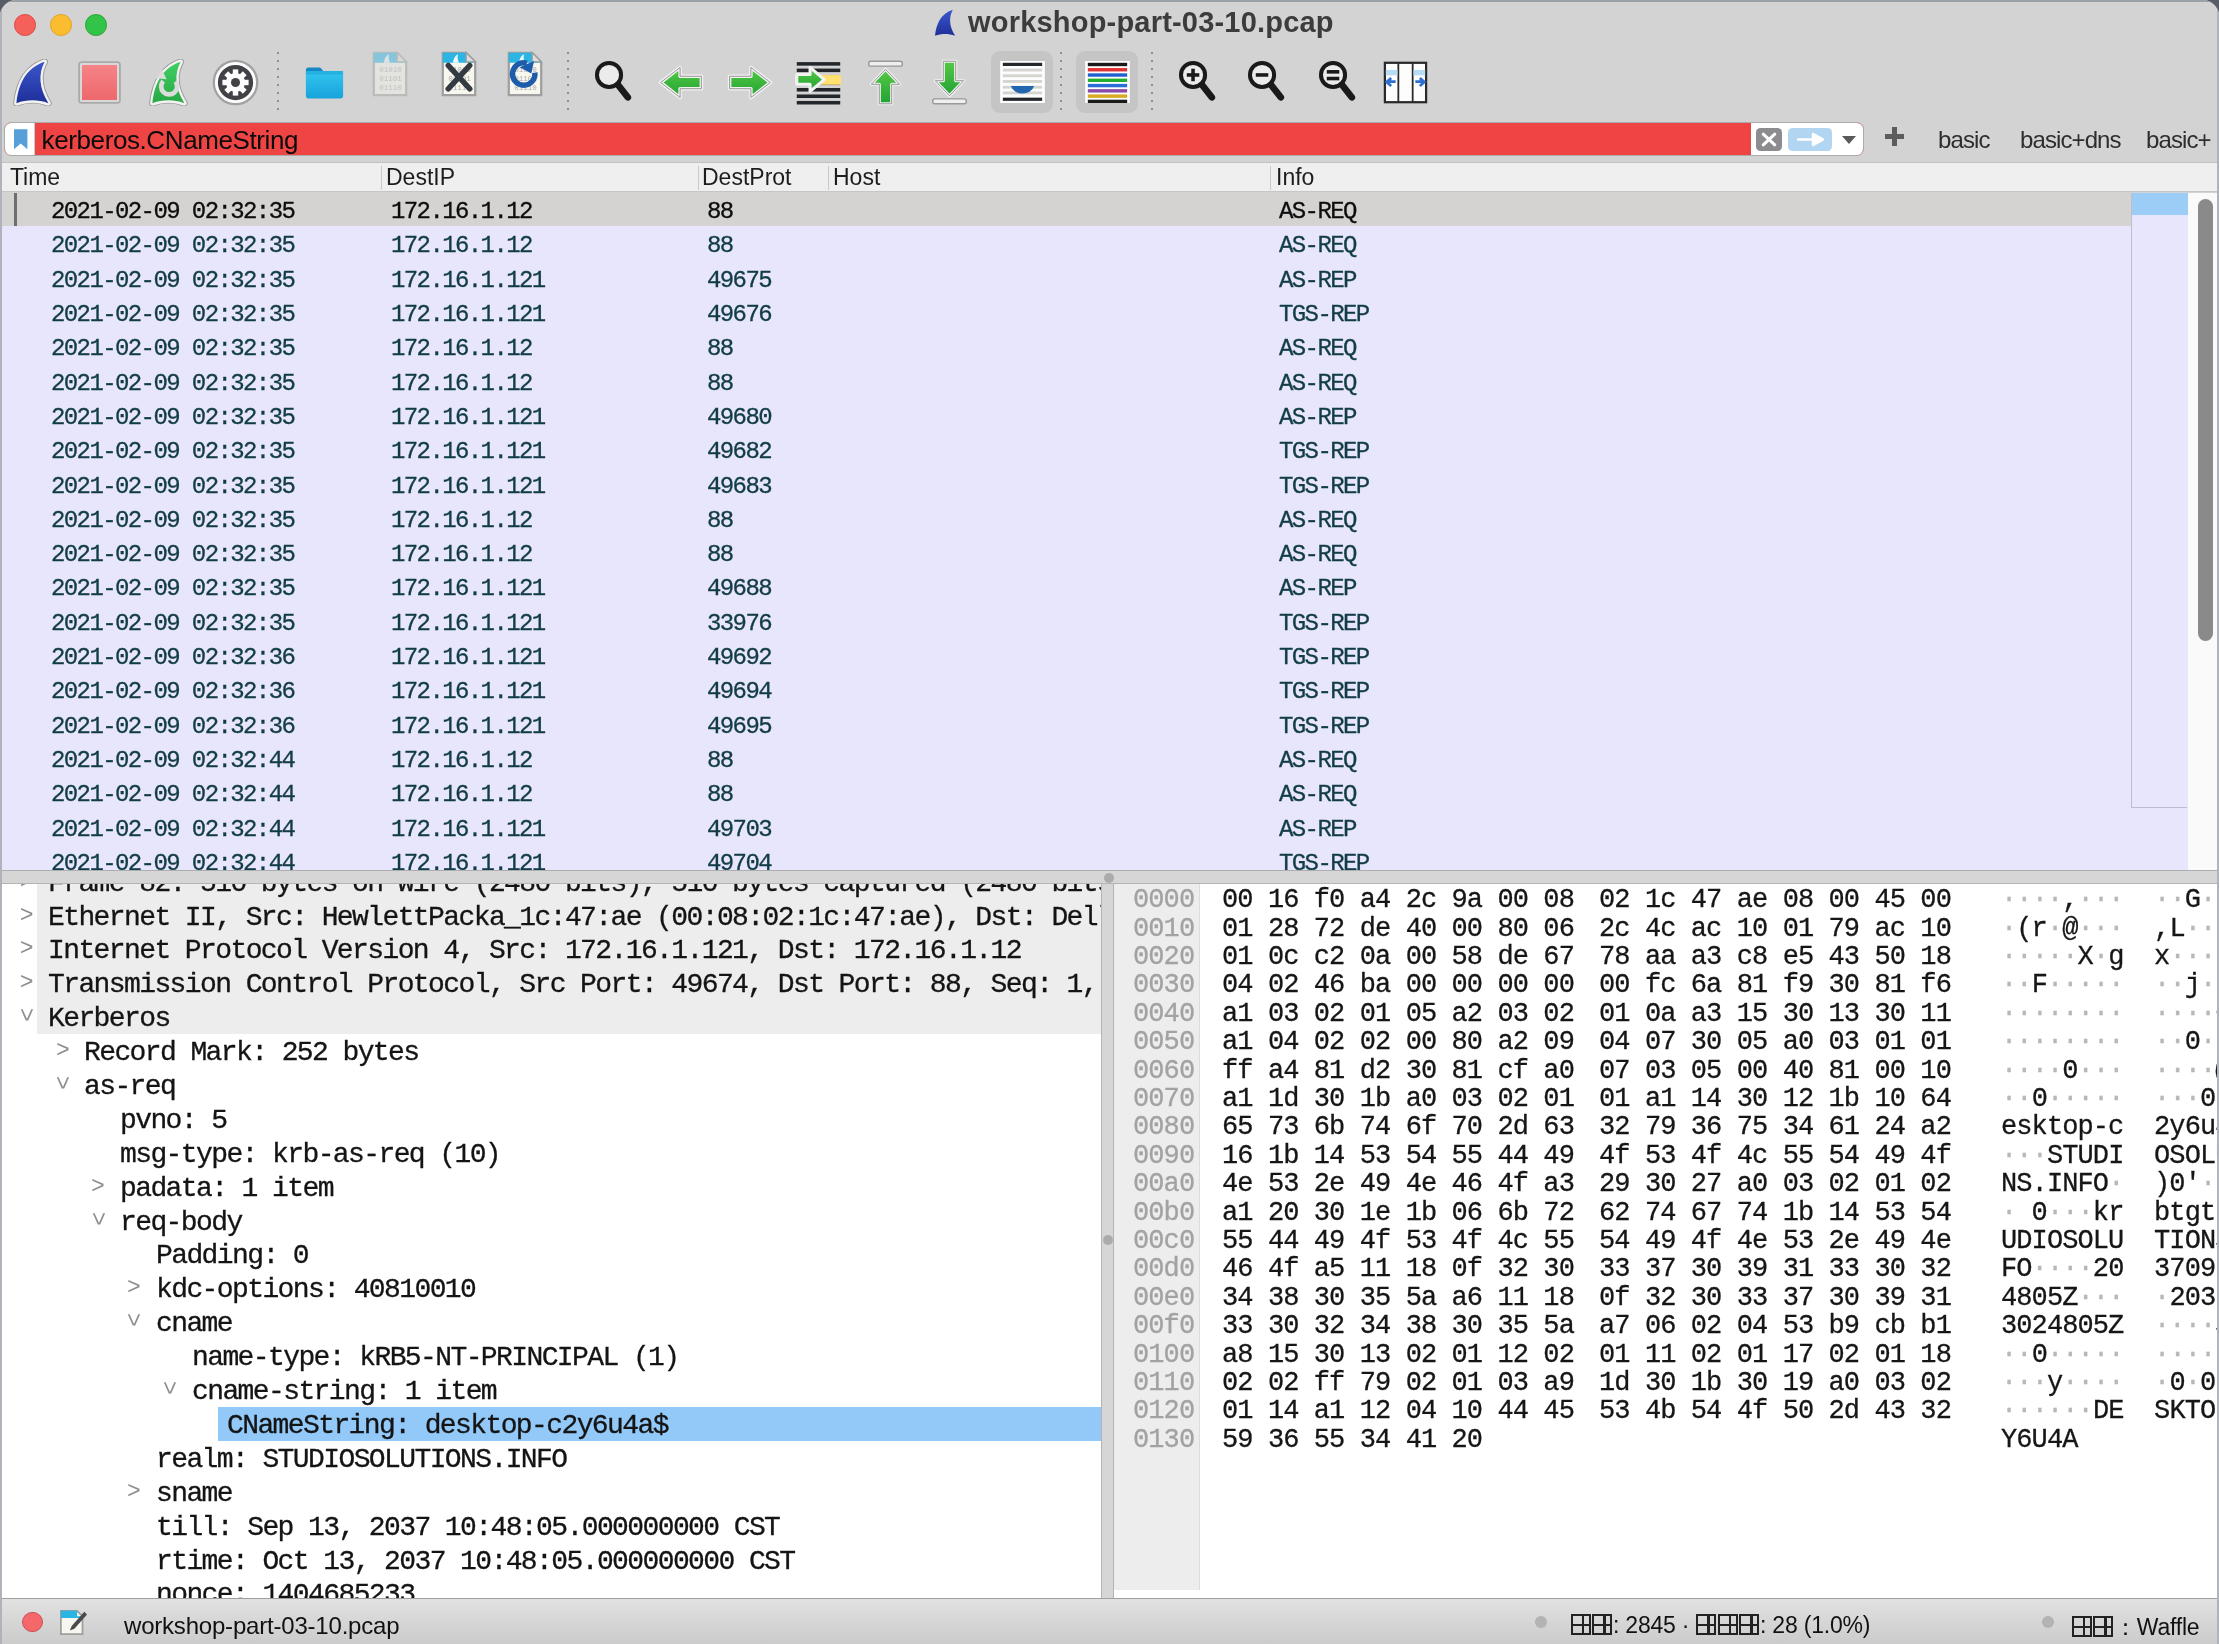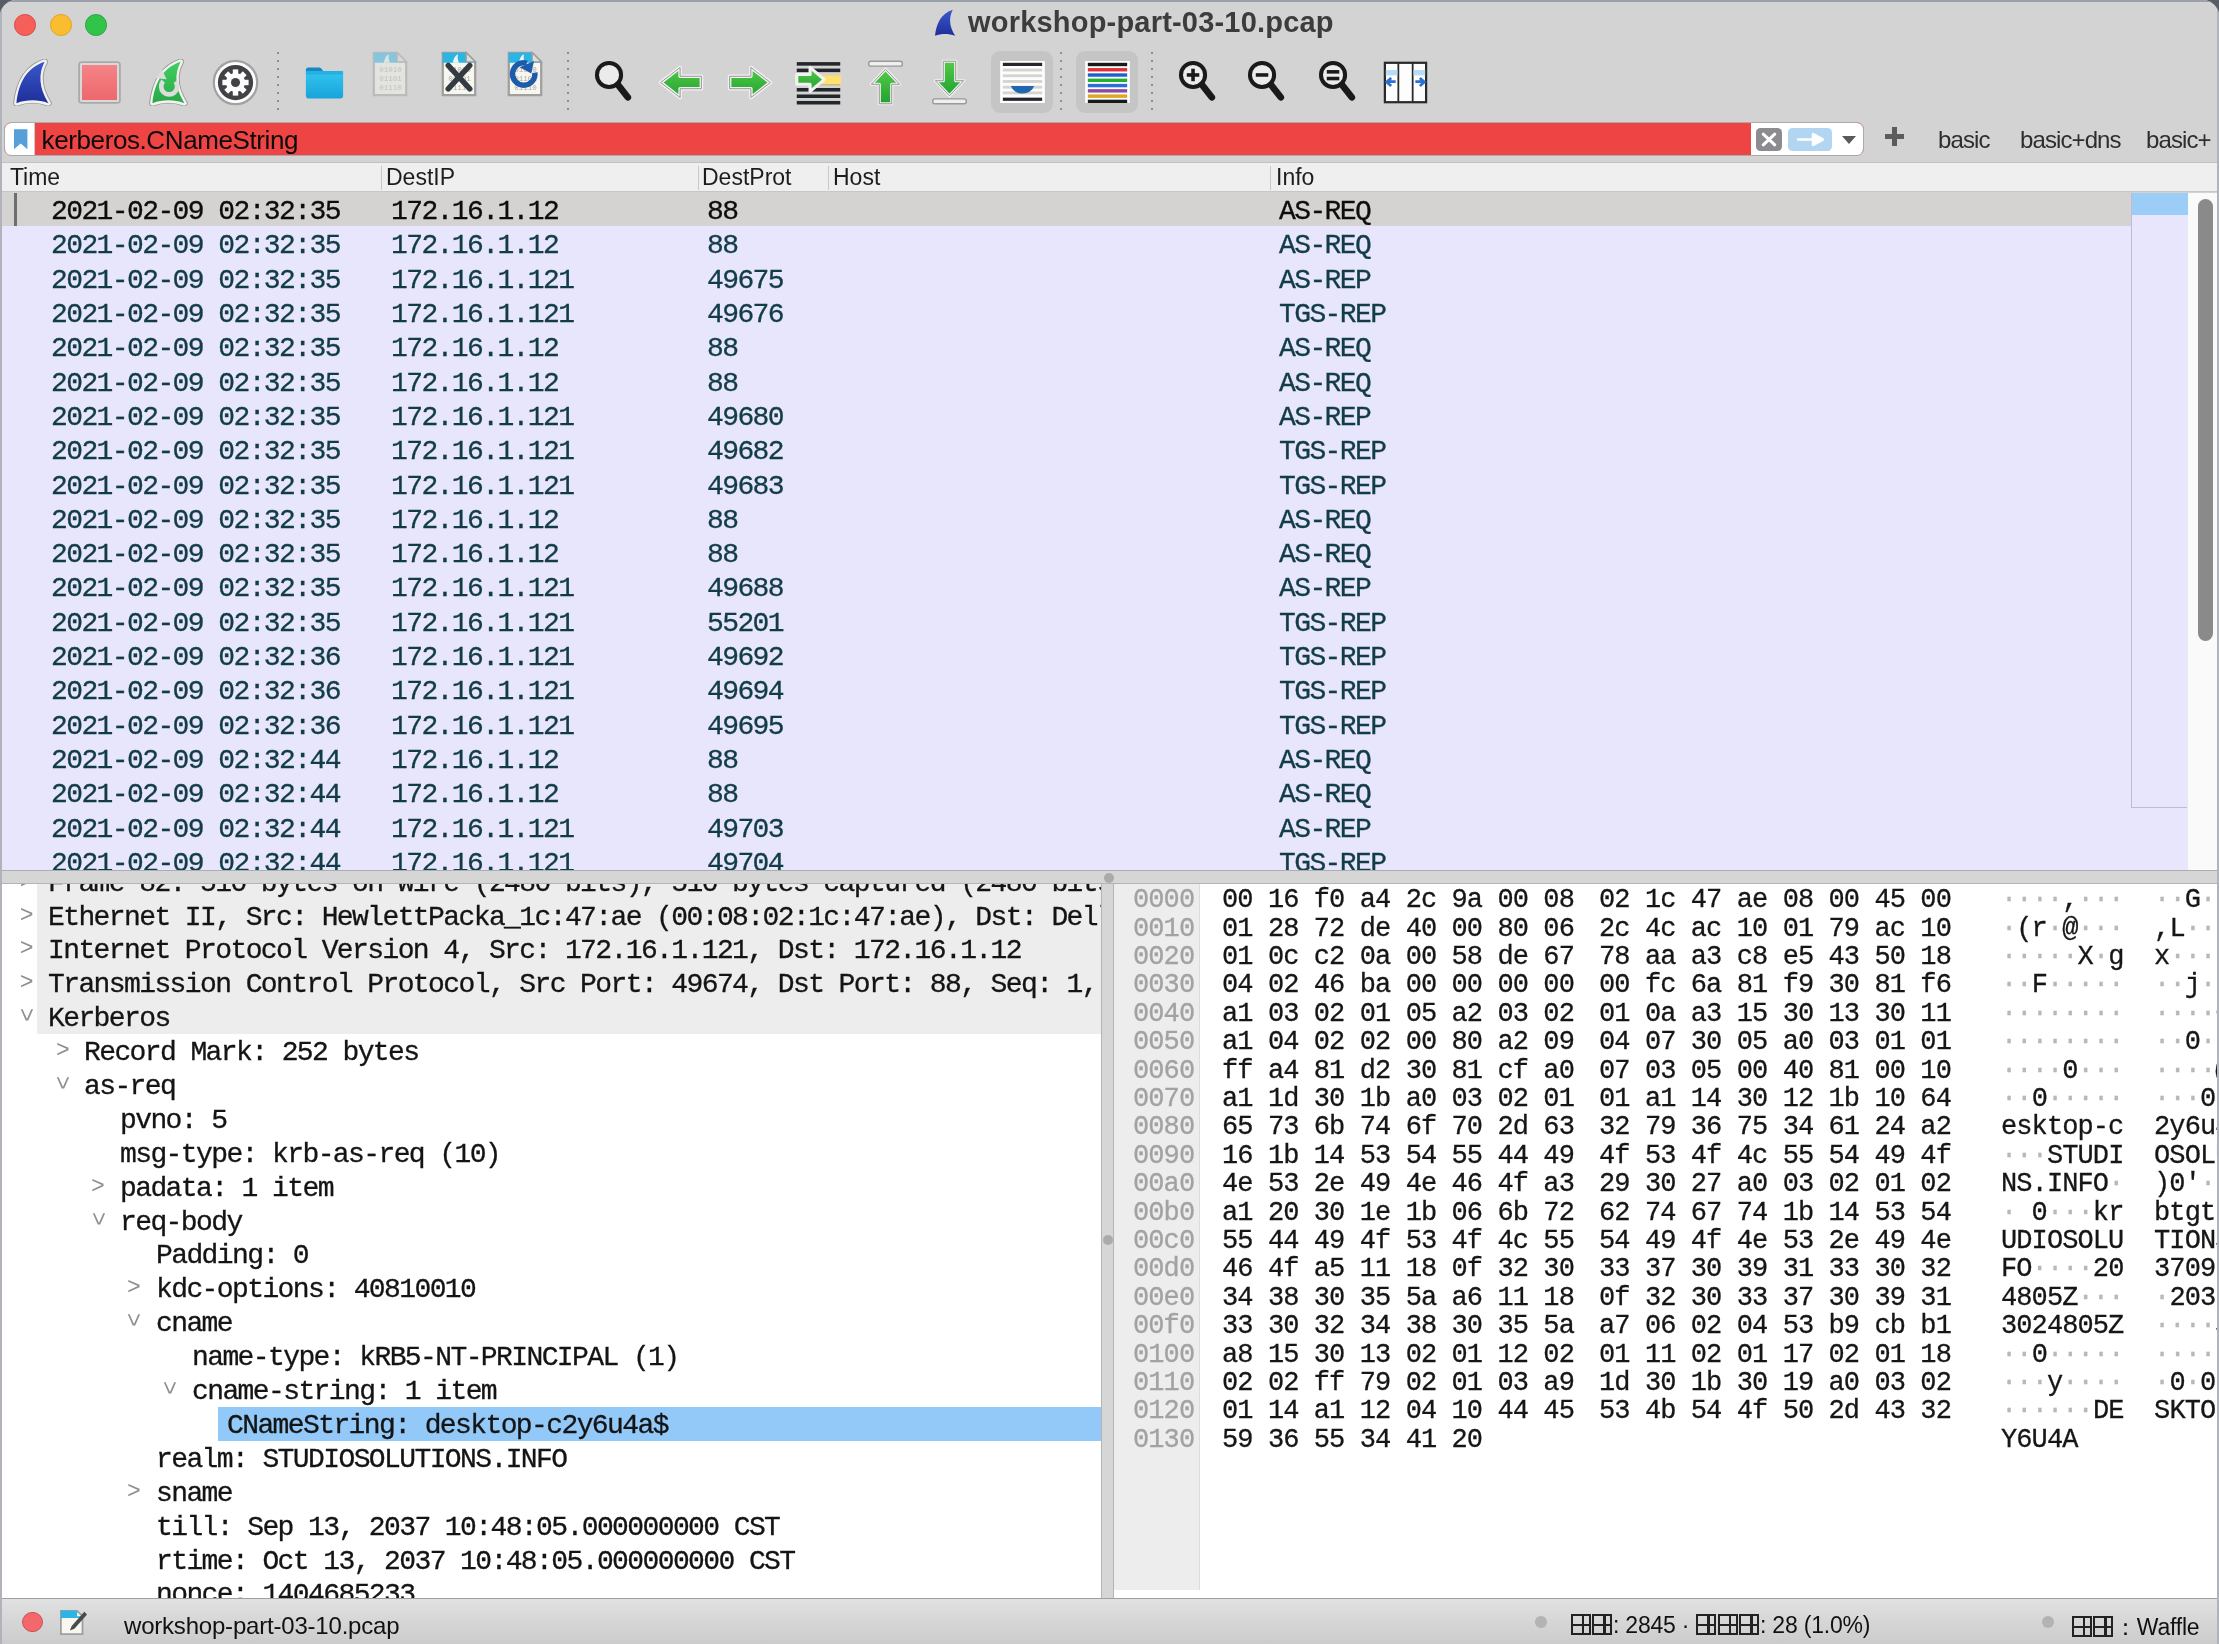--- a/index.html
+++ b/index.html
@@ -17,21 +17,21 @@
 #fbook{position:absolute;left:0;top:0;width:30px;height:32px;background:#fff;border-right:0.9px solid #c9c9c9;border-radius:6.3px 0 0 6.3px}
 #ftext{position:absolute;left:37px;top:1.8px;font-size:26px;color:#0b0b0b;letter-spacing:-0.4px}
 #fright{position:absolute;right:0;top:0;width:112px;height:32px;background:#fff;border-radius:0 6.3px 6.3px 0}
 
 #hdr{position:absolute;left:0;top:162px;width:2219px;height:30px;background:#efefef;border-top:0.9px solid #c2c2c2;border-bottom:0.9px solid #c6c6c6}
 #hdr .h{position:absolute;top:0.9px;font-size:23px;color:#1d1d1f}
 #hdr .vs{position:absolute;top:2.7px;width:0.9px;height:24px;background:#c9c9c9}
 
 #plist{position:absolute;left:0;top:193px;width:2219px;height:677px;background:#fff;overflow:hidden}
 #plbg{position:absolute;left:0;top:0;width:2188px;height:677px;background:#e7e6fc}
-.prow{position:absolute;left:0;width:2131px;height:34px;color:#123c47;font-size:28px;letter-spacing:-1.6px;font-family:"Liberation Mono",monospace}
+.prow{position:absolute;left:0;width:2131px;height:34px;color:#123c47;font-size:24px;letter-spacing:-1.6px;font-family:"Liberation Mono",monospace}
 .prow span{position:absolute;top:4.9px;white-space:pre;line-height:30px}
 .prow.sel{background:#d4d3d2;color:#0d0d0d}
 #mmap{position:absolute;left:2131px;top:0;width:56px;height:615px;background:#e7e6fc;border-left:0.9px solid #bdbcd2;border-bottom:0.9px solid #bdbcd2}
 #mblue{position:absolute;left:0;top:0;width:56px;height:21.5px;background:#9bcdf7}
 #ptrack{position:absolute;left:2188px;top:0;width:31px;height:677px;background:#fafafa}
 #pthumb{position:absolute;left:9.9px;top:6.3px;width:15px;height:442px;background:#8a8a8a;border-radius:7.6px}
 
 #hsplit{position:absolute;left:0;top:870px;width:2219px;height:14.3px;background:#d6d6d6;border-top:0.9px solid #adadad;border-bottom:0.9px solid #b4b4b4}
 #vsplit{position:absolute;left:1101px;top:884px;width:13.4px;height:714px;background:#d6d6d6;border-left:0.9px solid #b4b4b4;border-right:0.9px solid #b4b4b4}
 .grip{position:absolute;width:9.9px;height:9.9px;border-radius:50%;background:#ababab}
@@ -391,21 +391,21 @@
       </div>
 <div class="prow" style="top:376px">
         <span style="left:51px">2021-02-09 02:32:35</span>
         <span style="left:391px">172.16.1.121</span>
         <span style="left:707px">49688</span>
         <span style="left:1279px">AS-REP</span>
       </div>
 <div class="prow" style="top:411px">
         <span style="left:51px">2021-02-09 02:32:35</span>
         <span style="left:391px">172.16.1.121</span>
-        <span style="left:707px">55201</span>
+        <span style="left:707px">33976</span>
         <span style="left:1279px">TGS-REP</span>
       </div>
 <div class="prow" style="top:445px">
         <span style="left:51px">2021-02-09 02:32:36</span>
         <span style="left:391px">172.16.1.121</span>
         <span style="left:707px">49692</span>
         <span style="left:1279px">TGS-REP</span>
       </div>
 <div class="prow" style="top:479px">
         <span style="left:51px">2021-02-09 02:32:36</span>

